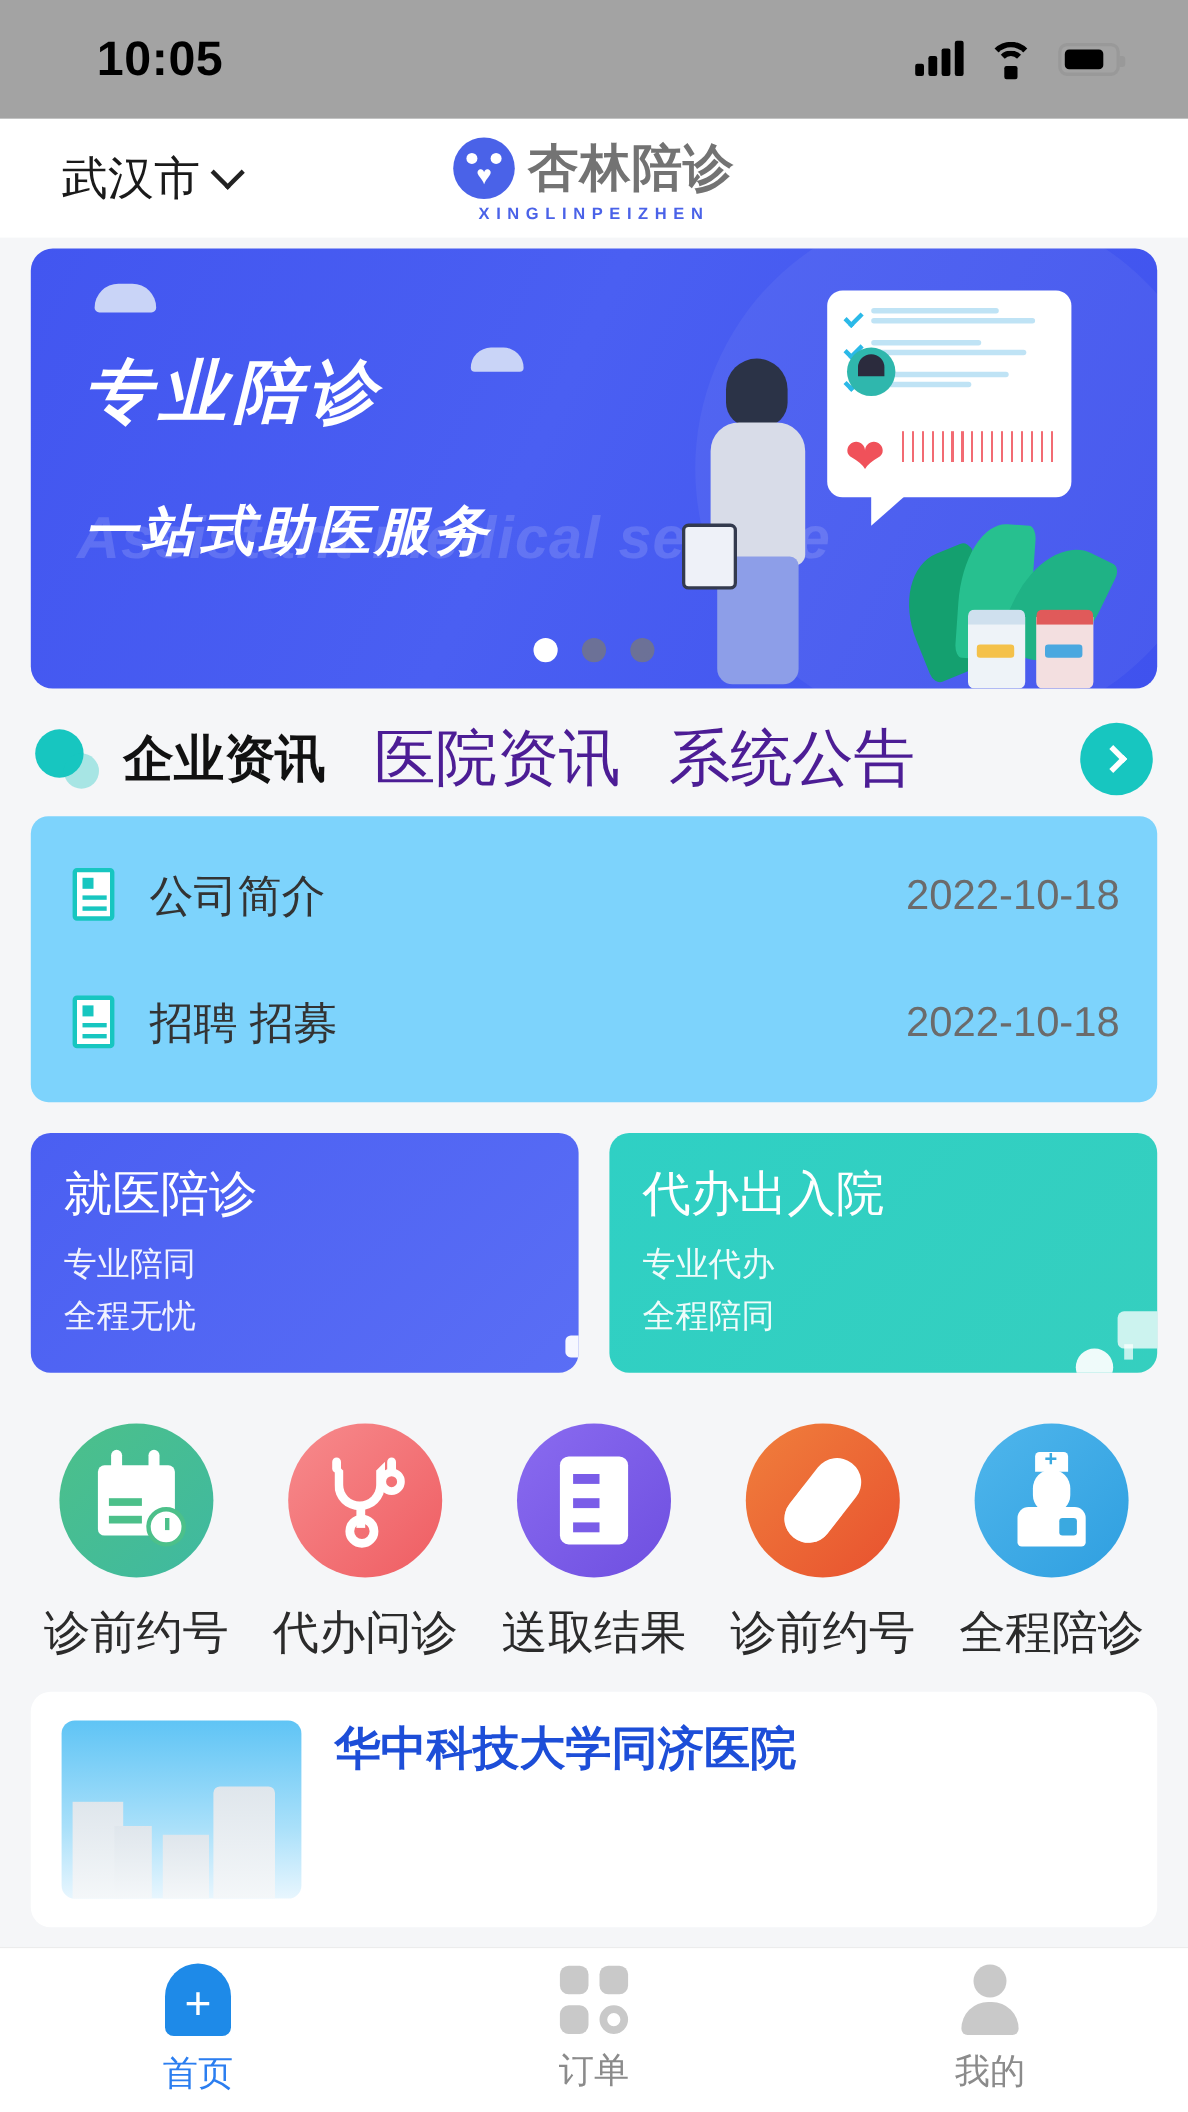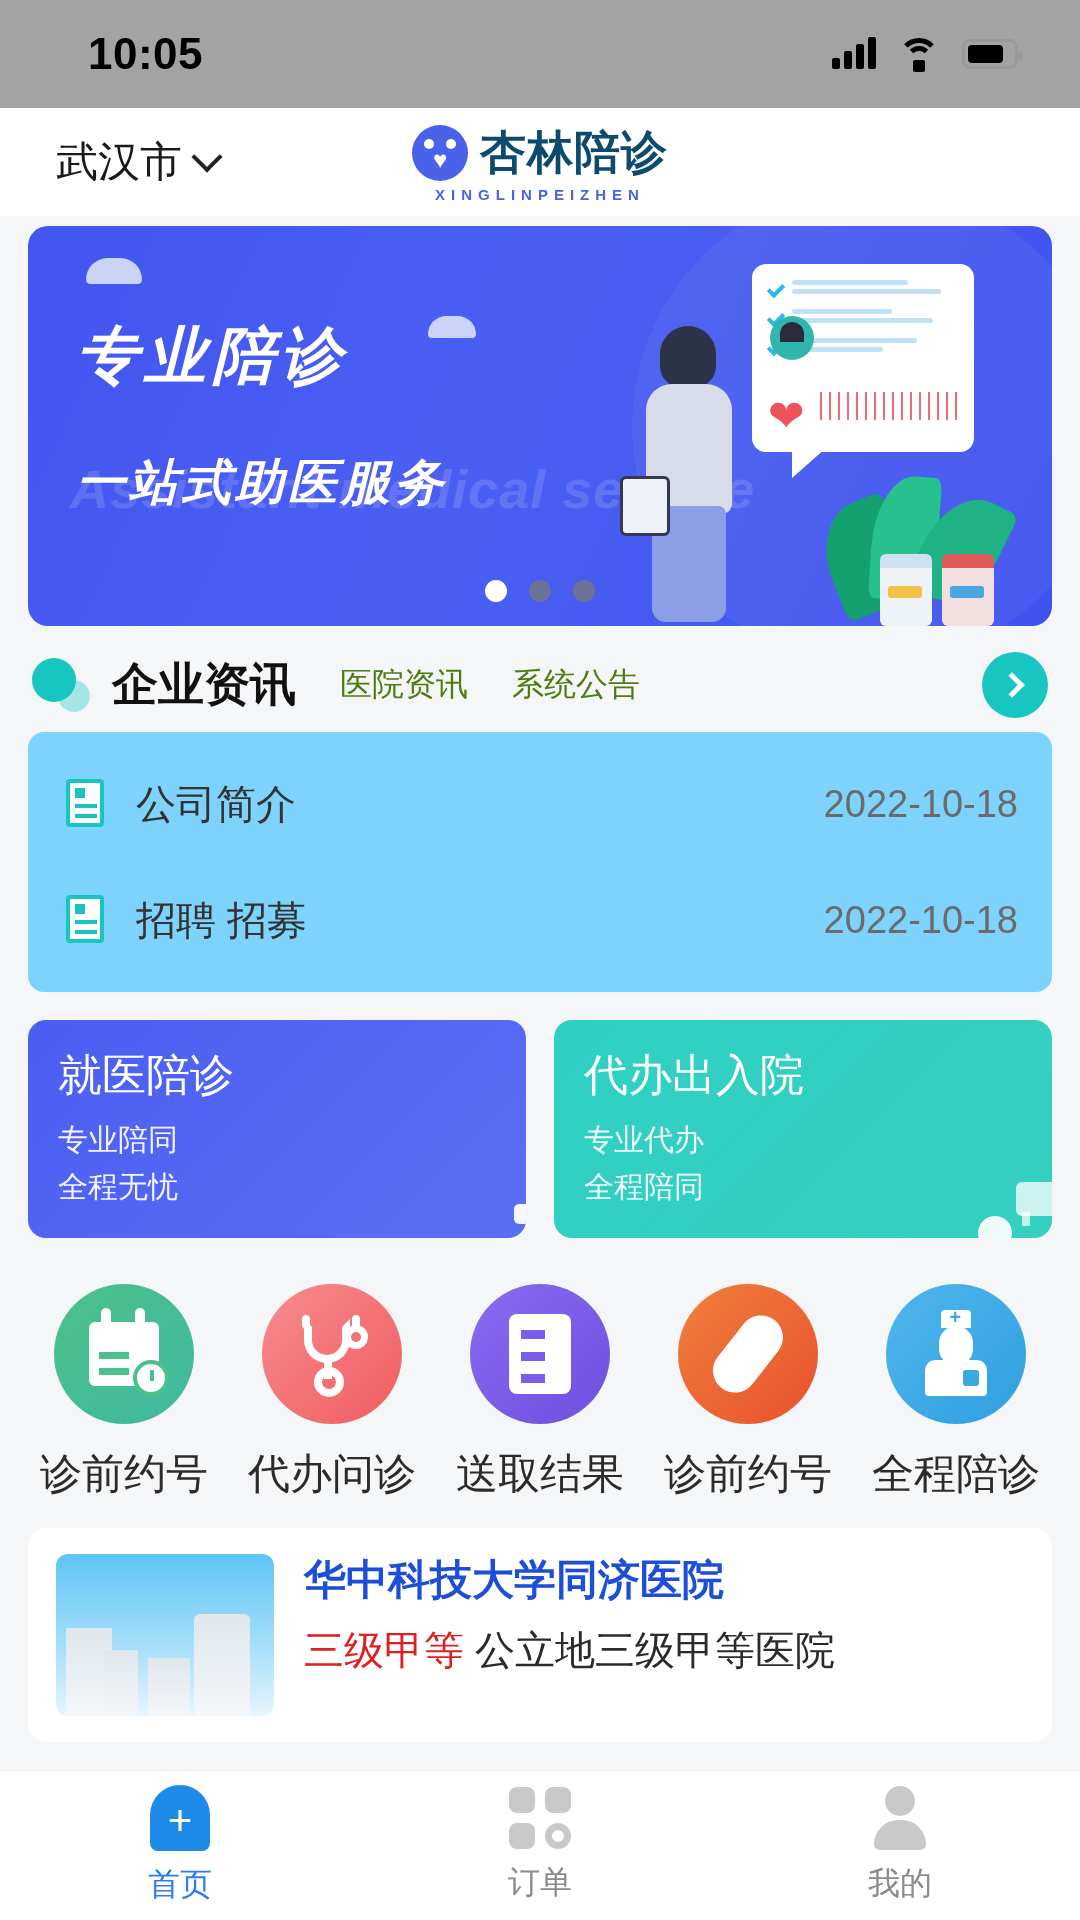--- a/index.html
+++ b/index.html
@@ -40,21 +40,21 @@
   .city { display: flex; align-items: center; gap: 14px; font-size: 42px; color: #1a1a1a; }
   .chev-d { width: 22px; height: 22px; border-right: 4px solid #222; border-bottom: 4px solid #222;
     transform: rotate(45deg); margin-top: -10px; }
   .logo-wrap { position:absolute; left:50%; transform: translateX(-50%); display:flex; flex-direction: column; align-items:center; }
   .logo-row { display: flex; align-items: center; gap: 12px; }
   .logo-badge { width: 56px; height: 56px; border-radius: 50%; background: #4a62e8;
     display:flex; align-items:center; justify-content:center; position: relative; }
   .logo-badge::before { content:""; position:absolute; top:14px; left:12px; width:10px; height:10px;
     background:#fff; border-radius:50%; box-shadow: 22px 0 0 #fff; }
   .logo-badge::after { content:"\2665"; color:#fff; font-size:24px; margin-top: 14px; }
-  .logo-text { font-size: 46px; font-weight: bold; color: #0c4a6e; letter-spacing: 1px; text-align: right; }
+  .logo-text { font-size: 46px; font-weight: bold; color: #737373; letter-spacing: 1px; text-align: right; }
   .logo-sub { font-size: 15px; color: #4a62e8; letter-spacing: 6px; font-weight: bold; margin-top: 2px; }
 
   
   .banner {
     margin: 10px 28px 0; height: 400px; border-radius: 20px; position: relative; overflow: hidden;
     background: linear-gradient(115deg, #4256f0 0%, #4a5ff2 45%, #3f52ee 100%);
   }
   .banner-blob { position:absolute; right:-60px; top:-40px; width: 480px; height: 480px;
     border-radius:50%; background: rgba(255,255,255,0.05); }
   .banner-wm { position: absolute; left: 42px; top: 232px; font-size: 54px; font-weight: bold;
@@ -101,21 +101,21 @@
   .bottle.b1 i { background:#f4c14a; }
   .bottle.b2 i { background:#4aa8e0; }
 
   
   .news-tabs { display:flex; align-items:center; padding: 26px 32px 14px; gap: 26px; }
   .tab-mark { width: 54px; height: 54px; position: relative; flex: none; }
   .tab-mark i { position:absolute; border-radius:50%; }
   .tab-mark i:first-child { width:44px;height:44px;background:#17c6c0;left:0;top:0; }
   .tab-mark i:last-child { width:32px;height:32px;background:rgba(23,198,192,.35);left:26px;top:22px; }
   .tabs { display:flex; align-items:center; gap: 44px; flex:1; }
-  .tab { font-size: 32px; color: #4d7c0f; }
+  .tab { font-size: 56px; color: #4c1d95; }
   .tab.active { font-weight: bold; color:#111; font-size:46px; }
   .more-btn { width: 66px; height: 66px; border-radius: 50%; background:#17c6c0;
     display:flex; align-items:center; justify-content:center; flex:none; }
   .chev-r { width: 18px; height: 18px; border-top: 5px solid #fff; border-right: 5px solid #fff;
     transform: rotate(45deg); margin-left: -6px; }
 
   
   .news-card { margin: 0 28px; background:#7dd3fc; border-radius: 16px; padding: 14px 34px; }
   .news-row { display:flex; align-items:center; height: 116px; gap: 26px; }
   .n-ico { width: 48px; height: 54px; position:relative; flex:none; }
@@ -412,23 +412,20 @@
 
   <div class="hosp-card">
     <div class="hosp-img">
       <span class="bld x1"></span>
         <span class="bld x2"></span>
       <span class="bld x3"></span>
         <span class="bld x4"></span>
     </div>
     <div class="hosp-info">
       <div class="hosp-name">华中科技大学同济医院</div>
-      <div class="hosp-tags">
-        <span class="tag-red">三级甲等</span><span class="tag-dark"> 公立地三级甲等医院</span>
-      </div>
     </div>
   </div>
 
   <div class="tabbar">
     <div class="tb active">
       <span class="tb-home"></span>
       <span class="tb-label">首页</span>
     </div>
     <div class="tb">
       <span class="tb-grid">

